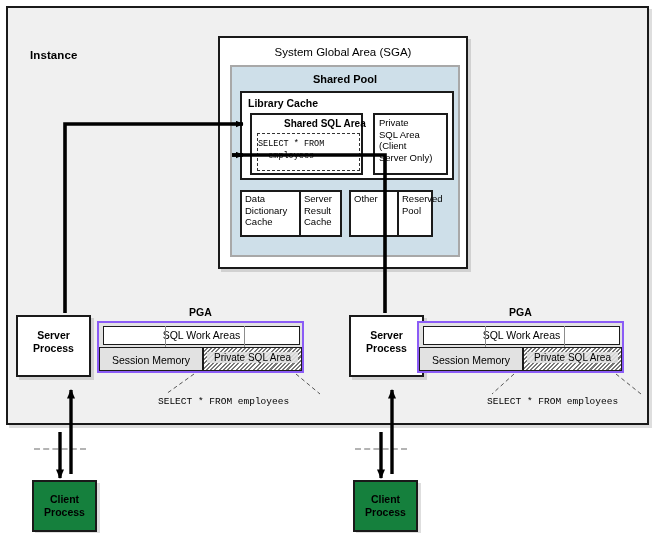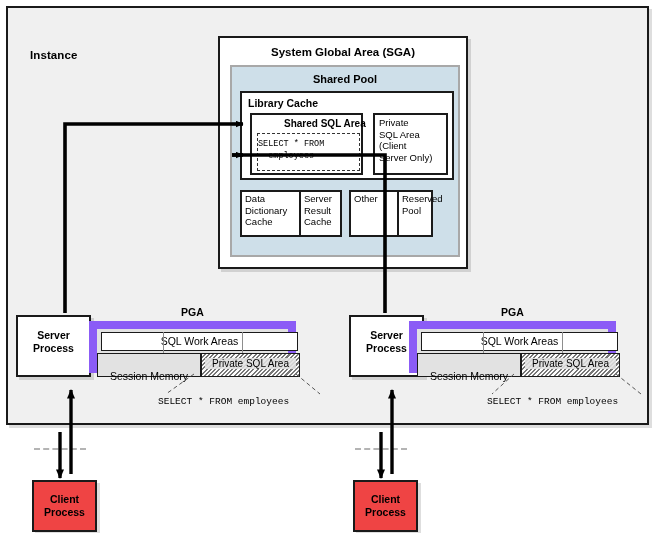--- a/index.html
+++ b/index.html
@@ -32,21 +32,21 @@
     margin-top:24px;
   }
 
   .sga{
     left:218px; top:36px; width:250px; height:233px;
     background:#ffffff;
     border:2px solid #1a1a1a;
   }
   .sga-title{
     position:absolute; left:0; right:0; top:8px;
-    text-align:center; font-size:11.5px; font-weight:bold; color:#000;
+    text-align:center; font-size:11.5px; font-weight:normal; color:#000;
   }
 
   .shared-pool{
     left:10px; top:27px; width:230px; height:192px;
     background:#cedfe9;
     border:2px solid #a8a8a8;
   }
   .shared-pool-title{
     position:absolute; left:0; right:0; top:6px;
     text-align:center; font-size:11px; font-weight:bold; color:#000;
@@ -112,49 +112,49 @@
     background:#ffffff;
     border:2px solid #1a1a1a;
     width:75px; height:62px;
   }
   .server-process span{
     position:absolute; left:0; right:0; top:12px;
     text-align:center; font-size:10.5px; font-weight:bold;
     line-height:13px; color:#000;
   }
 
-  .pga-wrap{ width:207px; height:44px; }
+  .pga-wrap{ width:207px; height:44px;margin-left:8px; }
   .pga-title{
     position:absolute; left:0; right:0; top:-15px;
     text-align:center; font-size:10.5px; font-weight:bold; color:#000;
   }
   .pga-body{
     position:absolute; left:0; top:0; width:207px; height:52px;
     background:#e2e2e2;
-    border:8px solid #8b5cf6;
+    border:2px solid #8b5cf6;
     box-sizing:border-box;
   }
   .sql-work{
     position:absolute; left:4px; top:3px; width:197px; height:19px;
     background:#ffffff;
     border:1px solid #1a1a1a;
     box-sizing:border-box;
   }
   .sql-work span{
     position:absolute;left:0;right:0;top:2px;text-align:center;
     font-size:10.5px;color:#000;
   }
   .session-mem{
     position:absolute; left:0px; top:24px; width:104px; height:24px;
     background:#e2e2e2;
     border:1px solid #1a1a1a;
     box-sizing:border-box;
   }
   .session-mem span{
-    position:absolute;left:0;right:0;top:16px;text-align:center;
+    position:absolute;left:0;right:0;top:6px;text-align:center;
     font-size:10.5px;color:#000;
   }
   .priv-sql{
     position:absolute; left:104px; top:24px; width:99px; height:24px;
     border:1px solid #1a1a1a;
     box-sizing:border-box;
     background-color:#cfcfcf;
     background-image:repeating-linear-gradient(
       135deg,
       rgba(255,255,255,.95) 0px,
@@ -172,21 +172,21 @@
   }
 
   .callout-caption{
     position:absolute;
     font-family:"Liberation Mono", monospace;
     font-size:9.5px; color:#000; white-space:nowrap;
   }
 
   .client-process{
     width:65px; height:52px;
-    background:#ef4444;
+    background:#15803d;
     border:2px solid #1a1a1a;
   }
   .client-process span{
     position:absolute;left:0;right:0;top:11px;text-align:center;
     font-size:10.5px;font-weight:bold;line-height:13px;color:#000;
   }
 
   .dashline{
     position:absolute; height:0;
     border-top:2px dashed #b4b4b4;

